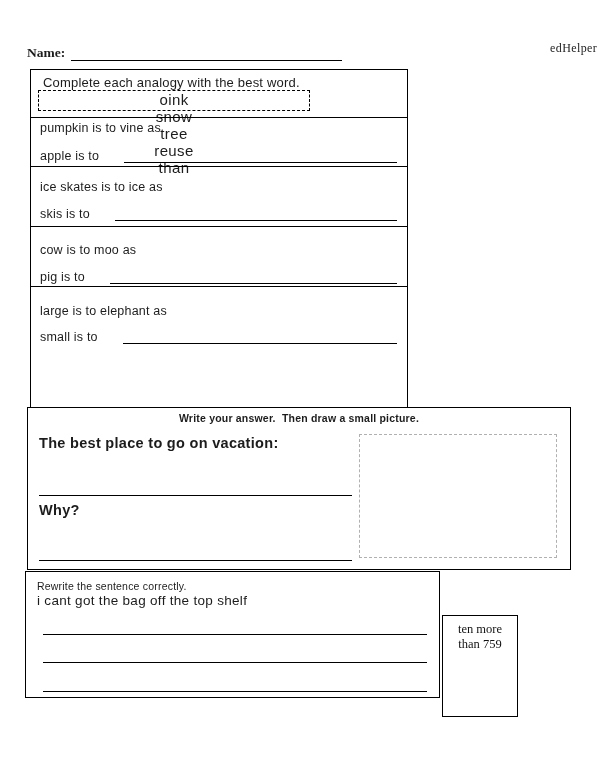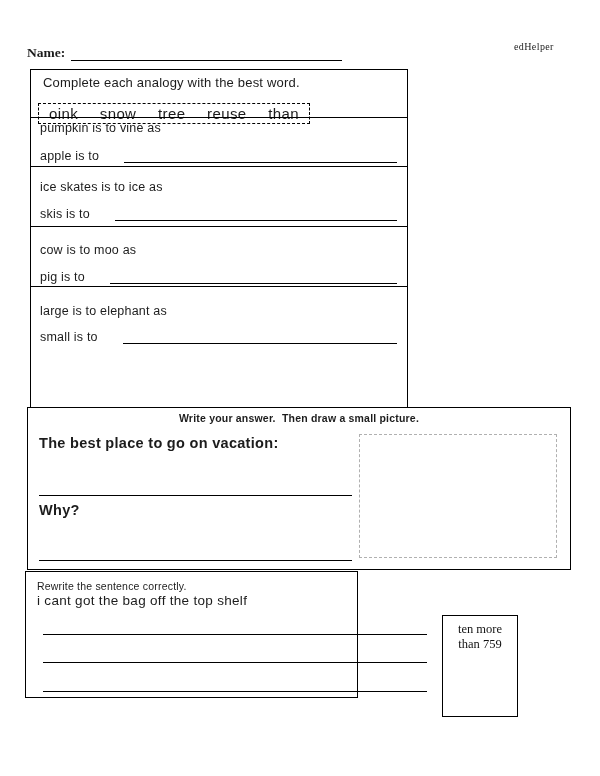--- a/index.html
+++ b/index.html
@@ -10,22 +10,22 @@
     background: #ffffff;
     color: #1c1c1c;
     font-family: "Liberation Sans", sans-serif;
     overflow: hidden;
   }
   .serif { font-family: "Liberation Serif", serif; }
 
   
   .brand {
     position: absolute;
-    left: 514px; top: 41px;
-    font-size: 10px;
+    left: 550px; top: 41px;
+    font-size: 12px;
     letter-spacing: 0.4px;
     color: #222;
   }
   .name-row {
     position: absolute;
     left: 27px; top: 45px;
     width: 315px;
     display: flex;
     align-items: flex-end;
   }
@@ -54,29 +54,30 @@
   }
   .analogy-header { height: 46.5px; }
   .analogy-instruction {
     padding: 5px 0 0 12px;
     font-size: 13px;
     letter-spacing: 0.2px;
     line-height: 15px;
   }
   .word-bank {
     box-sizing: border-box;
-    margin: 13px 0 0 7px;
+    margin: 0 0 0 7px;
     width: 272px; height: 21px;
     border: 1.5px dashed #000;
     display: flex;
     align-items: center;
     justify-content: space-between;
     padding: 0 10px;
     font-size: 15px;
     letter-spacing: 0.4px;
+    flex-direction: column;
   }
   .arow {
     box-sizing: border-box;
     border-top: 1.5px solid #000;
     padding: 0 10px 0 9px;
   }
   .arow .p1 {
     font-size: 12.5px;
     letter-spacing: 0.2px;
     line-height: 14px;
@@ -138,21 +139,21 @@
     left: 331px; top: 25.5px;
     width: 198px; height: 124px;
     box-sizing: border-box;
     border: 1.5px dashed #b0b0b0;
   }
 
   
   .rewrite-box {
     position: absolute;
     left: 25px; top: 571px;
-    width: 333px; height: 127px;
+    width: 415px; height: 127px;
     box-sizing: border-box;
     border: 1.5px solid #000;
   }
   .r-inst {
     position: absolute;
     left: 11px; top: 8px;
     font-size: 10.5px;
     letter-spacing: 0.2px;
   }
   .r-sent {

